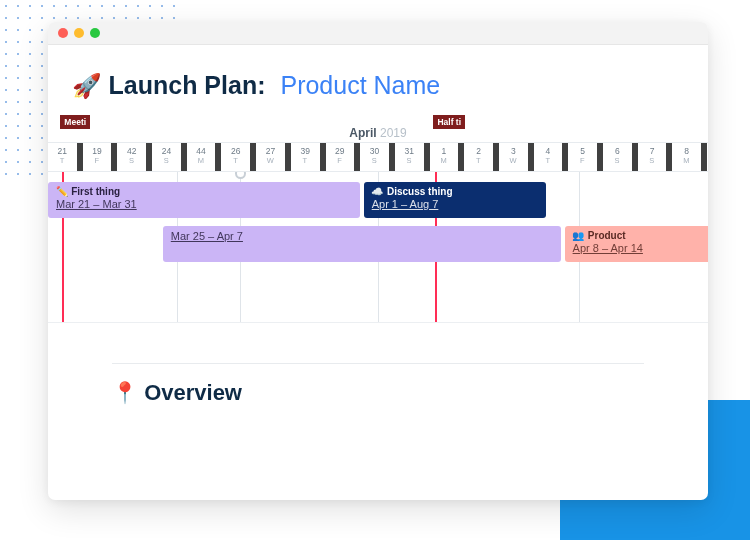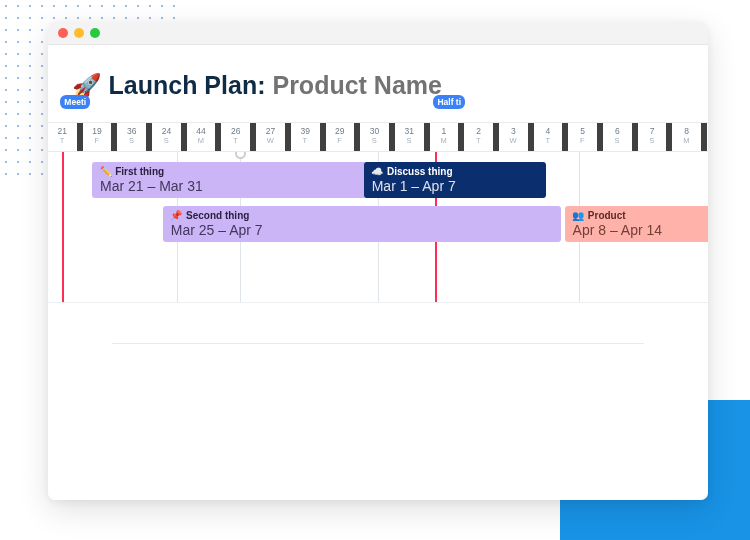--- a/index.html
+++ b/index.html
@@ -59,21 +59,21 @@
 
   .content {
     padding: 26px 24px 0 24px;
   }
   h1 {
     margin: 0 0 22px 0;
     font-size: 25px;
     font-weight: 700;
     color: #0f2b46;
   }
-  h1 .muted { color: #737373; font-weight: 700; }
+  h1 .muted { color: #3b82f6; font-weight: 400; margin-left: 8px; }
   h2 {
     margin: 0 0 8px 40px;
     font-size: 22px;
     font-weight: 700;
     color: #0f2b46;
   }
   .emoji { font-size: 0.95em; }
 
   .timeline-wrap {
     position: relative;
@@ -122,23 +122,23 @@
     width: 1px;
     background: #dfe4e9;
   }
   .vline.red { background: #ff2d55; width: 1.5px; }
   .flag {
     position: absolute;
     top: -28px;
     font-size: 8.5px;
     font-weight: 600;
     color: #fff;
-    background: #3b82f6;
+    background: #7f1d1d;
     padding: 2px 4px;
-    border-radius: 6px;
+    border-radius: 0;
     white-space: nowrap;
     overflow: hidden;
     max-width: 30px;
     transform: translateX(-2px);
   }
   .pin {
     position: absolute;
     top: -4px;
     width: 7px;
     height: 7px;
@@ -153,21 +153,21 @@
     height: 36px;
     border-radius: 3px;
     padding: 4px 8px;
     box-sizing: border-box;
     font-size: 10px;
     line-height: 1.2;
     overflow: hidden;
     white-space: nowrap;
   }
   .bar .title { font-weight: 700; display: block; }
-  .bar .range { font-size: 14px; opacity: 0.85; }
+  .bar .range { font-size: 11px; opacity: 0.85; text-decoration: underline; }
   .bar.purple { background: #cbb5f6; color: #2a2140; }
   .bar.navy { background: #0b2e6f; color: #fff; }
   .bar.coral { background: #ffb2aa; color: #5a2a24; }
 
   .hr {
     margin: 40px 40px 16px 40px;
     border: none;
     border-top: 1px solid #e8ebee;
   }
   .overview-h {
@@ -192,24 +192,28 @@
 
   <div class="content">
     <h1>
       <span class="emoji">🚀</span>
       <span>Launch Plan:</span>
       <span class="muted">Product Name</span>
     </h1>
 
 
     <div class="timeline-wrap">
+      <div class="month-label">
+        <span class="month">April</span>
+        <span class="year">2019</span>
+      </div>
       <div class="day-header" id="day-header">
           <div class="day-col"><span class="num">21</span><span class="dow">T</span></div>
           <div class="day-col"><span class="num">19</span><span class="dow">F</span></div>
-          <div class="day-col"><span class="num">36</span><span class="dow">S</span></div>
+          <div class="day-col"><span class="num">42</span><span class="dow">S</span></div>
           <div class="day-col"><span class="num">24</span><span class="dow">S</span></div>
           <div class="day-col"><span class="num">44</span><span class="dow">M</span></div>
           <div class="day-col"><span class="num">26</span><span class="dow">T</span></div>
           <div class="day-col"><span class="num">27</span><span class="dow">W</span></div>
           <div class="day-col"><span class="num">39</span><span class="dow">T</span></div>
           <div class="day-col"><span class="num">29</span><span class="dow">F</span></div>
           <div class="day-col"><span class="num">30</span><span class="dow">S</span></div>
           <div class="day-col"><span class="num">31</span><span class="dow">S</span></div>
           <div class="day-col"><span class="num">1</span><span class="dow">M</span></div>
           <div class="day-col"><span class="num">2</span><span class="dow">T</span></div>
@@ -229,23 +233,27 @@
           <div class="flag" style="left: 387.45px;">Half ti</div>
         </div>
       <div class="bars-area" id="bars-area">
           <div class="vline red" style="left: 14.35px;"></div>
           <div class="vline red" style="left: 387.45px;"></div>
           <div class="vline " style="left: 192.29px;"></div>
           <div class="pin" style="left: 192.29px;"></div>
           <div class="vline " style="left: 129.15px;"></div>
           <div class="vline " style="left: 330.05px;"></div>
           <div class="vline " style="left: 530.95px;"></div>
-          <div class="bar purple" style="left: 0px; width: 311.7px; top: 10px; margin-left: 44px;"><span class="title"><span>✏️</span> <span>First thing</span></span><span class="range">Mar 21 – Mar 31</span></div>
-          <div class="bar navy" style="left: 315.7px; width: 182px; top: 10px;"><span class="title"><span>☁️</span> <span>Discuss thing</span></span><span class="range">Mar 1 – Apr 7</span></div>
-          <div class="bar purple" style="left: 114.8px; width: 397.8px; top: 54px;"><span class="title"><span>📌</span> <span>Second thing</span></span><span class="range">Mar 25 – Apr 7</span></div>
+          <div class="bar purple" style="left: 0px; width: 311.7px; top: 10px;"><span class="title"><span>✏️</span> <span>First thing</span></span><span class="range">Mar 21 – Mar 31</span></div>
+          <div class="bar navy" style="left: 315.7px; width: 182px; top: 10px;"><span class="title"><span>☁️</span> <span>Discuss thing</span></span><span class="range">Apr 1 – Aug 7</span></div>
+          <div class="bar purple" style="left: 114.8px; width: 397.8px; top: 54px;"><span class="range">Mar 25 – Apr 7</span></div>
           <div class="bar coral" style="left: 516.6px; width: 196.9px; top: 54px;"><span class="title"><span>👥</span> <span>Product</span></span><span class="range">Apr 8 – Apr 14</span></div>
         </div>
     </div>
 
     <hr class="hr">
 
+    <h2 class="overview-h">
+      <span class="emoji">📍</span>
+      <span>Overview</span>
+    </h2>
   </div>
 </div>
 
 </body></html>

